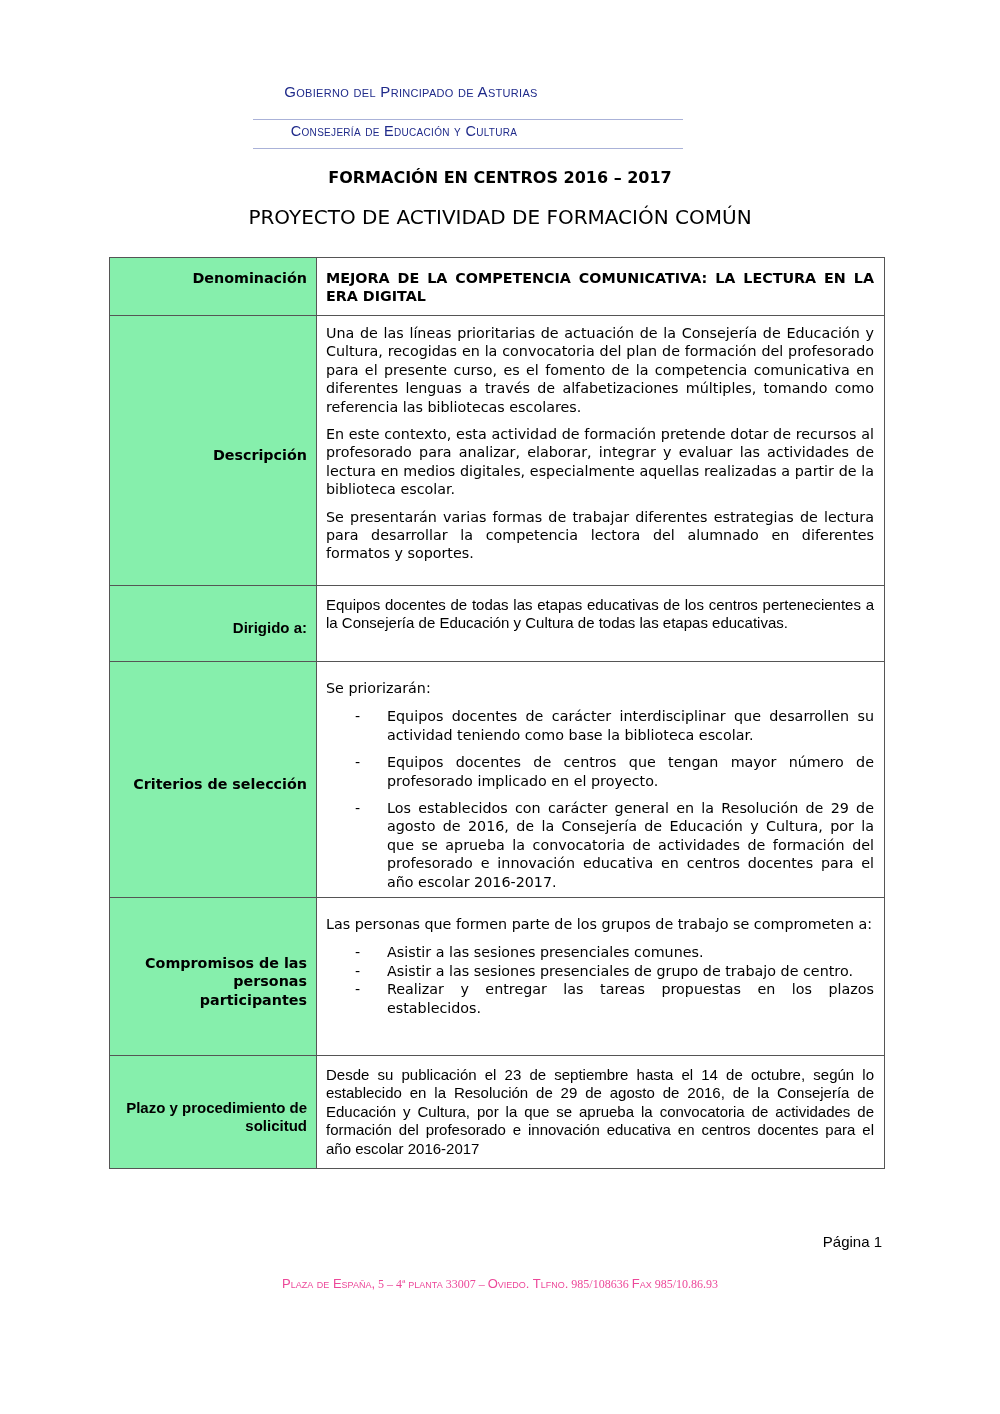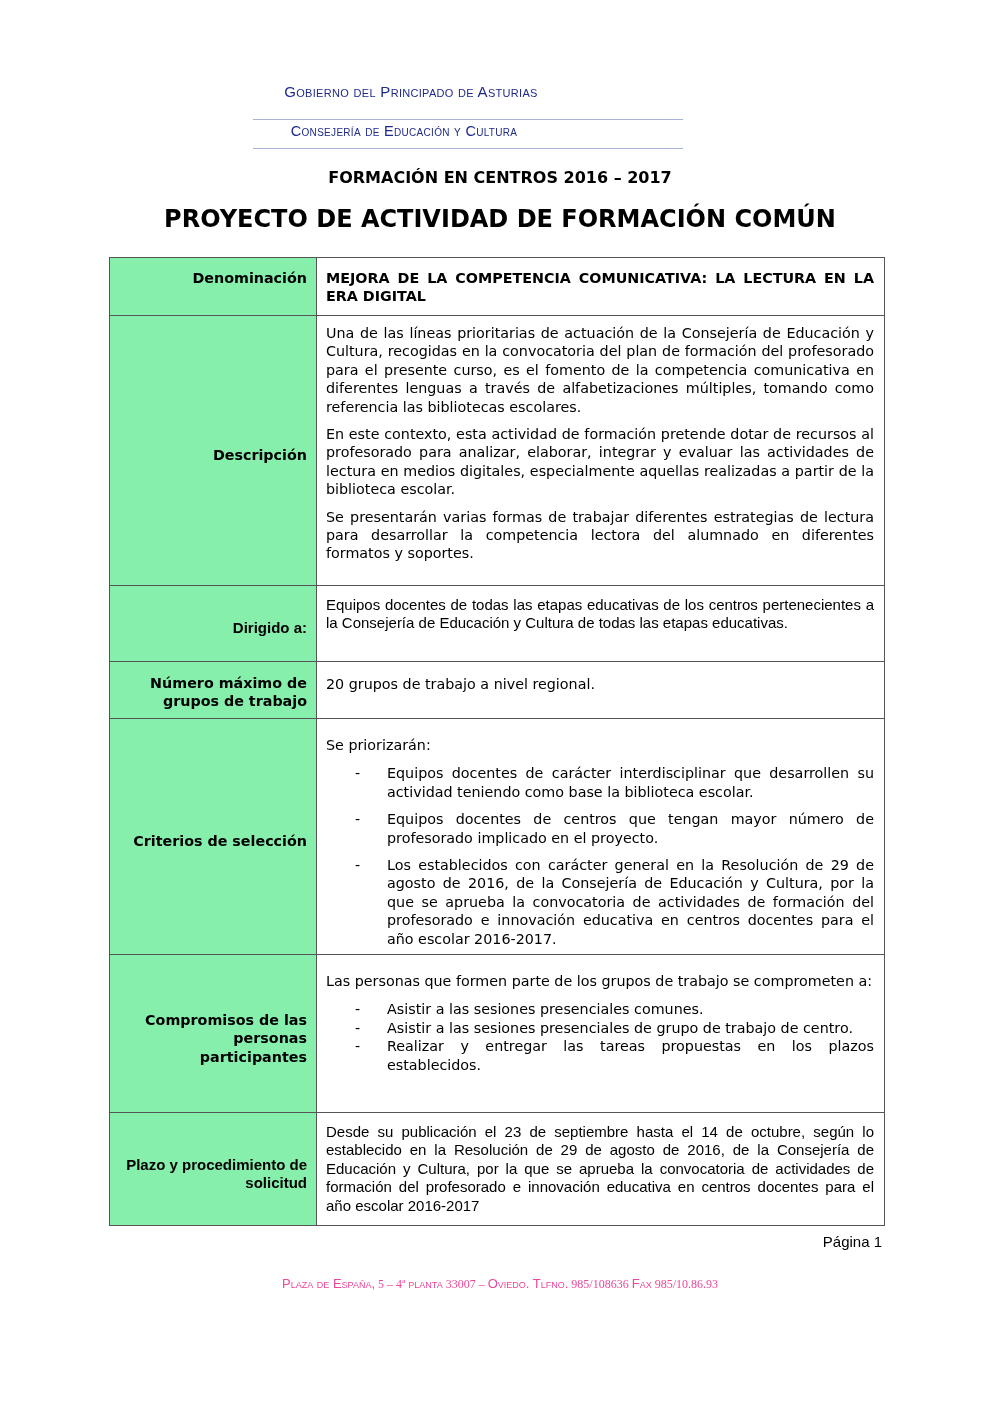--- a/index.html
+++ b/index.html
@@ -1,21 +1,21 @@
 <!DOCTYPE html>
 <html><head>
 <meta charset="utf-8">
 <style>
   html, body { margin:0; padding:0; background:#fff; }
   body { width:1000px; height:1414px; position:relative; font-family:"DejaVu Sans", sans-serif; color:#000; overflow:hidden; }
   .hdr1 { position:absolute; left:0; width:822px; top:83px; text-align:center; color:#1f2a8a; font-family:"Liberation Sans", sans-serif; font-size:15px; font-variant:small-caps; letter-spacing:0.3px; }
   .hdr2 { position:absolute; left:0; width:808px; top:123px; text-align:center; color:#1f2a8a; font-family:"Liberation Sans", sans-serif; font-size:14.5px; font-variant:small-caps; letter-spacing:0.3px; }
   .rule { position:absolute; left:253px; width:430px; height:1px; background:#aab2d8; }
   .t1 { position:absolute; top:168px; left:0; width:1000px; text-align:center; font-weight:bold; font-size:16px; }
-  .t2 { position:absolute; top:205px; left:0; width:1000px; text-align:center; font-weight:bold; font-size:24px; }
+  .t2 { position:absolute; top:205px; left:0; width:1000px; text-align:center; font-weight:normal; font-size:20px; }
   table { position:absolute; left:109px; top:257px; width:776px; border-collapse:collapse; font-size:14.3px; line-height:18.4px; }
   td { border:1px solid #555; vertical-align:top; }
   td.lab { width:185px; background:#86efac; text-align:right; font-weight:bold; padding:10px 9px 0 12px; vertical-align:middle; }
   td.lab.top { vertical-align:top; }
   td.val { padding:4px 10px 6px 9px; text-align:justify; }
   td.val p { margin:4px 0 9px 0; }
   td.val p:last-child { margin-bottom:0; }
   .bold-c { text-align:center; font-weight:bold; }
   ul.dash { list-style:none; margin:0; padding:0 0 0 29px; }
   ul.dash li { position:relative; padding-left:32px; }
@@ -49,24 +49,20 @@
     <td class="val">
       <p>Una de las líneas prioritarias de actuación de la Consejería de Educación y Cultura, recogidas en la convocatoria del plan de formación del profesorado  para el presente curso, es el fomento de la competencia comunicativa en diferentes lenguas a través de alfabetizaciones múltiples, tomando como referencia las bibliotecas escolares.</p>
       <p>En este contexto, esta actividad de formación pretende dotar de recursos al profesorado para analizar, elaborar, integrar y evaluar las actividades de lectura en medios digitales, especialmente aquellas realizadas a partir de la biblioteca escolar.</p>
       <p>Se presentarán varias formas de trabajar diferentes estrategias de lectura para desarrollar la competencia lectora del alumnado  en diferentes formatos y soportes.</p>
     </td>
   </tr>
   <tr style="height:76px">
     <td class="lab cond">Dirigido a:</td>
     <td class="val cond" style="padding-top:10px">Equipos docentes de todas las etapas educativas de los centros pertenecientes a la Consejería de Educación y Cultura de todas las etapas educativas.</td>
   </tr>
-  <tr style="height:57px">
-    <td class="lab top" style="padding-top:12px">Número máximo de grupos de trabajo</td>
-    <td class="val" style="padding-top:13px">20 grupos de trabajo a nivel regional.</td>
-  </tr>
   <tr style="height:236px">
     <td class="lab">Criterios de selección</td>
     <td class="val" style="padding-top:13px">
       <p style="margin-bottom:10px">Se priorizarán:</p>
       <ul class="dash sp">
         <li>Equipos docentes de carácter interdisciplinar que desarrollen su actividad teniendo como base la biblioteca escolar.</li>
         <li>Equipos docentes de centros que tengan  mayor número de profesorado implicado en el proyecto.</li>
         <li>Los establecidos con carácter general en la Resolución de 29 de agosto de 2016, de la Consejería de Educación y Cultura, por la que se aprueba la convocatoria de actividades de formación del profesorado e innovación educativa en centros docentes para el año escolar 2016-2017.</li>
       </ul>
     </td>

